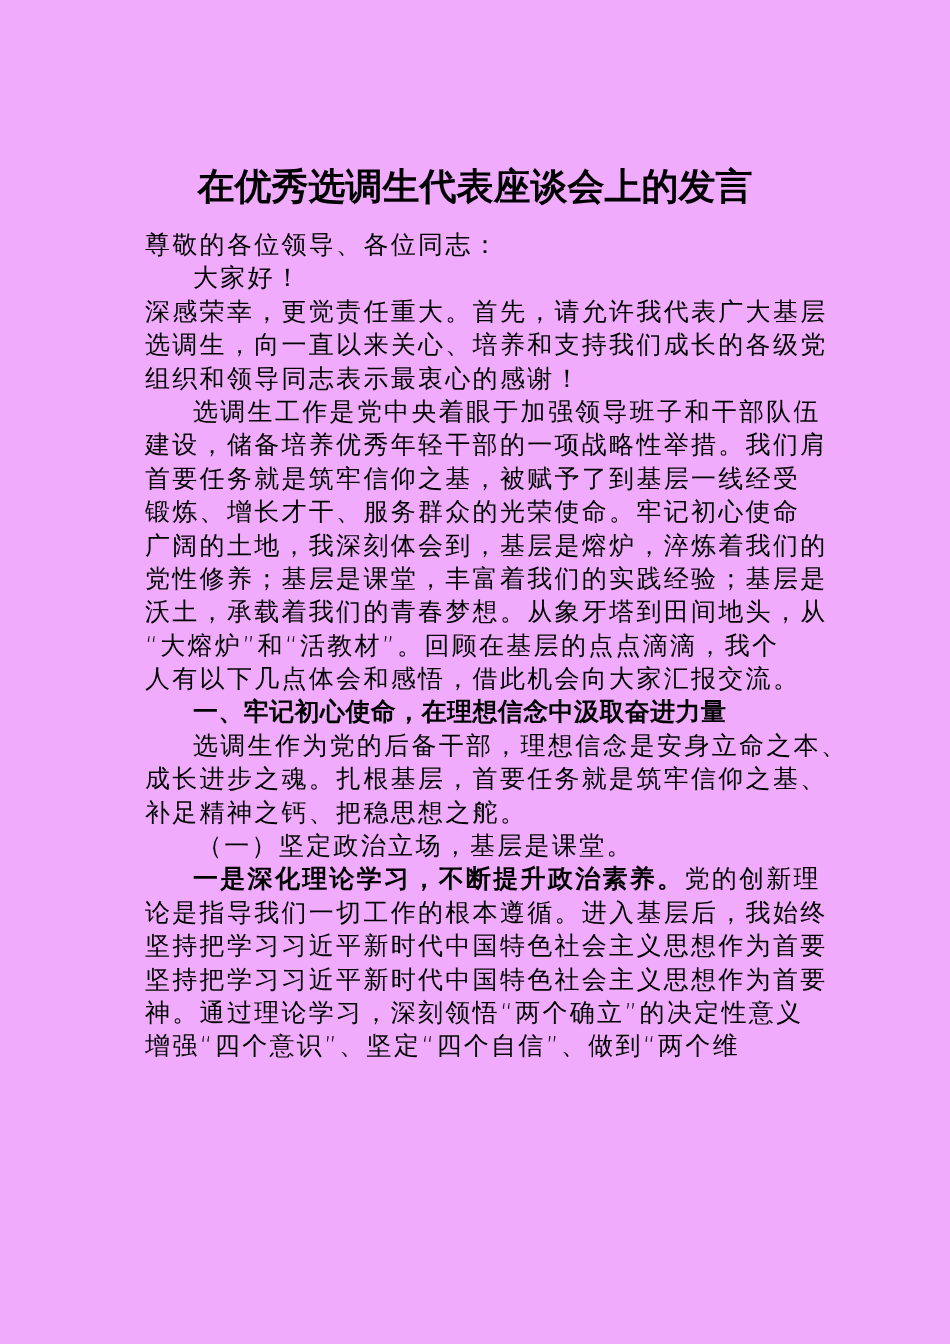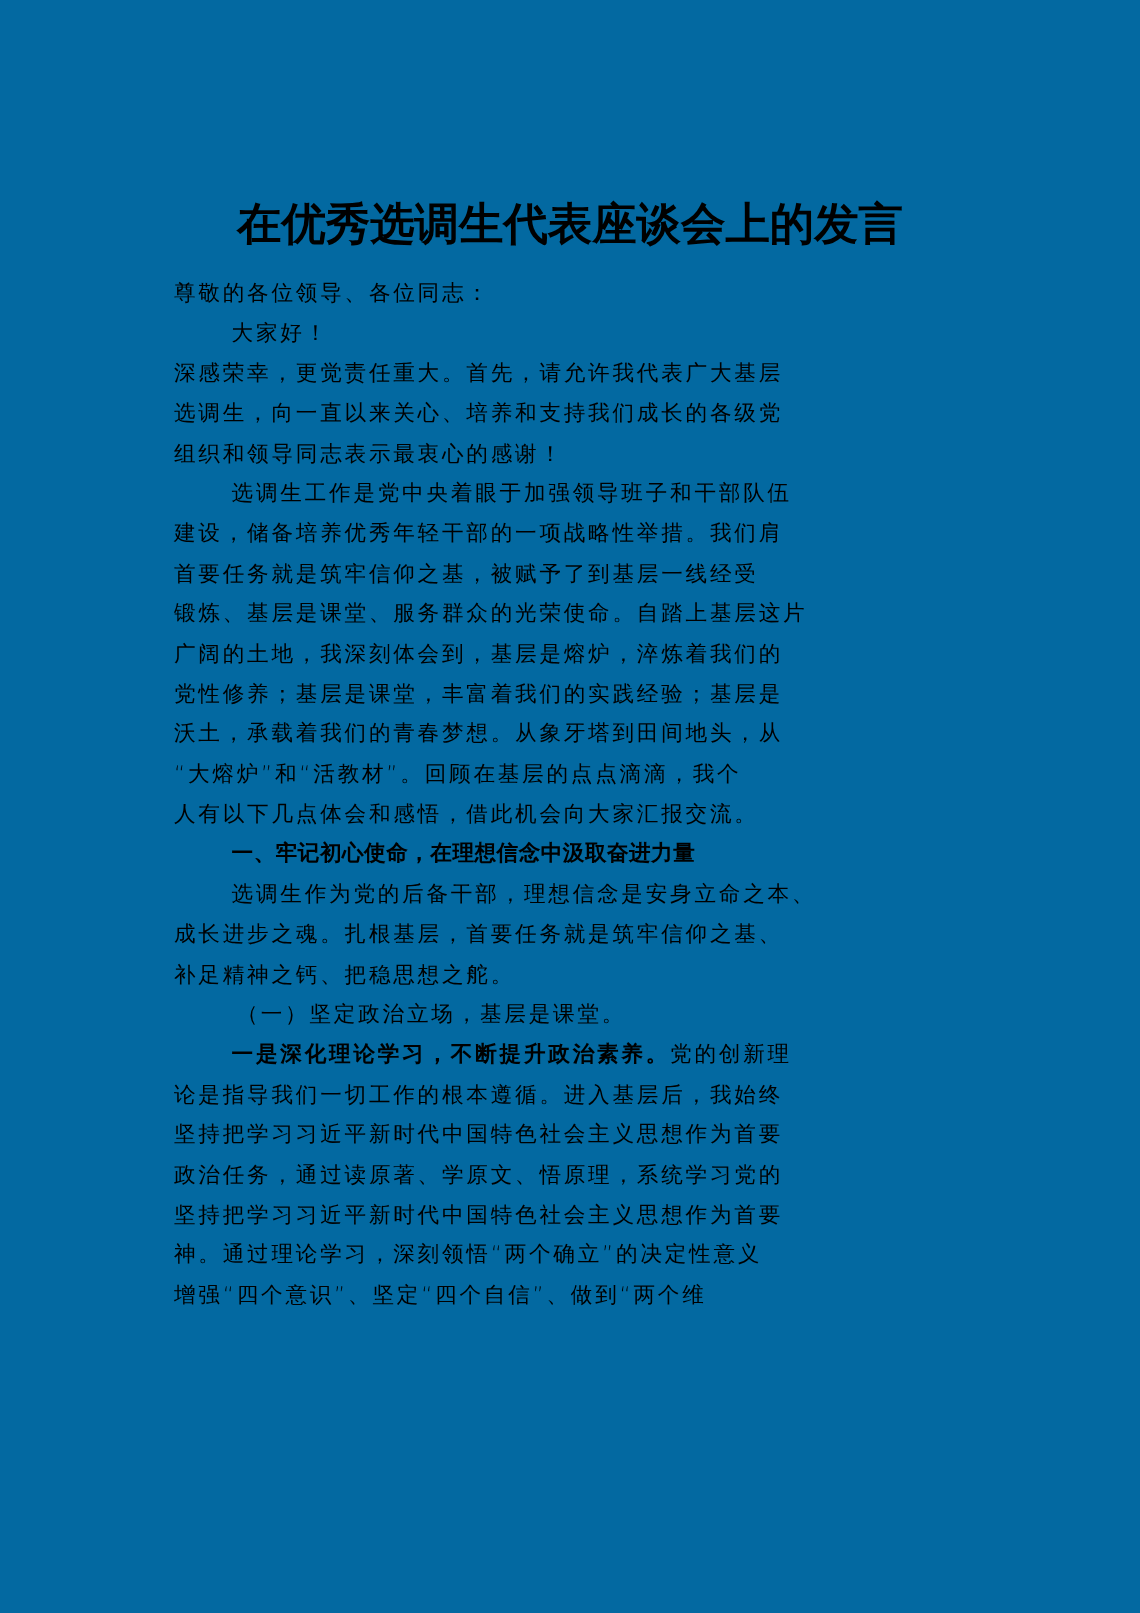--- a/index.html
+++ b/index.html
@@ -14,21 +14,21 @@
       overflow: hidden;
       font-family: "DejaVu Serif", "Liberation Serif", serif;
       color: #000000;
     }
     .page {
       position: absolute;
       left: 0;
       top: 0;
       width: 950px;
       height: 1344px;
-      background: #0369a1;
+      background: #f0abfc;
     }
     .title {
       position: absolute;
       left: 0;
       top: 160px;
       width: 950px;
       text-align: center;
       font-size: 37px;
       font-weight: bold;
       letter-spacing: 0px;
@@ -37,21 +37,21 @@
     }
     .body {
       position: absolute;
       left: 145px;
       top: 228px;
       width: 660px;
     }
     .line {
       height: 33.4px;
       line-height: 33.4px;
-      font-size: 18px;
+      font-size: 25px;
       white-space: nowrap;
       letter-spacing: 2.3px;
       font-family: "DejaVu Sans", "Liberation Sans", sans-serif;
       font-weight: 300;
     }
     .indent { padding-left: 48px; }
     .indent2 { padding-left: 52px; }
     .heading {
       font-weight: bold;
       letter-spacing: 0.4px;
@@ -75,21 +75,21 @@
     <div>
       <div class="line">深感荣幸，更觉责任重大。首先，请允许我代表广大基层</div>
       <div class="line">选调生，向一直以来关心、培养和支持我们成长的各级党</div>
       <div class="line">组织和领导同志表示最衷心的感谢！</div>
     </div>
 
     <div>
       <div class="line indent">选调生工作是党中央着眼于加强领导班子和干部队伍</div>
       <div class="line">建设，储备培养优秀年轻干部的一项战略性举措。我们肩</div>
       <div class="line">首要任务就是筑牢信仰之基，被赋予了到基层一线经受</div>
-      <div class="line">锻炼、基层是课堂、服务群众的光荣使命。自踏上基层这片</div>
+      <div class="line">锻炼、增长才干、服务群众的光荣使命。牢记初心使命</div>
       <div class="line">广阔的土地，我深刻体会到，基层是熔炉，淬炼着我们的</div>
       <div class="line">党性修养；基层是课堂，丰富着我们的实践经验；基层是</div>
       <div class="line">沃土，承载着我们的青春梦想。从象牙塔到田间地头，从</div>
       <div class="line">“大熔炉”和“活教材”。回顾在基层的点点滴滴，我个</div>
       <div class="line">人有以下几点体会和感悟，借此机会向大家汇报交流。</div>
     </div>
 
     <div class="line indent heading">一、牢记初心使命，在理想信念中汲取奋进力量</div>
 
     <div>
@@ -99,19 +99,18 @@
     </div>
 
     <div class="line indent2">（一）坚定政治立场，基层是课堂。</div>
 
     <div>
       <div class="line indent">
         <span class="bold-lead">一是深化理论学习，不断提升政治素养。</span><span>党的创新理</span>
       </div>
       <div class="line">论是指导我们一切工作的根本遵循。进入基层后，我始终</div>
       <div class="line">坚持把学习习近平新时代中国特色社会主义思想作为首要</div>
-      <div class="line">政治任务，通过读原著、学原文、悟原理，系统学习党的</div>
       <div class="line">坚持把学习习近平新时代中国特色社会主义思想作为首要</div>
       <div class="line">神。通过理论学习，深刻领悟“两个确立”的决定性意义</div>
       <div class="line">增强“四个意识”、坚定“四个自信”、做到“两个维</div>
     </div>
   </div>
 </div>
 
 </body></html>

